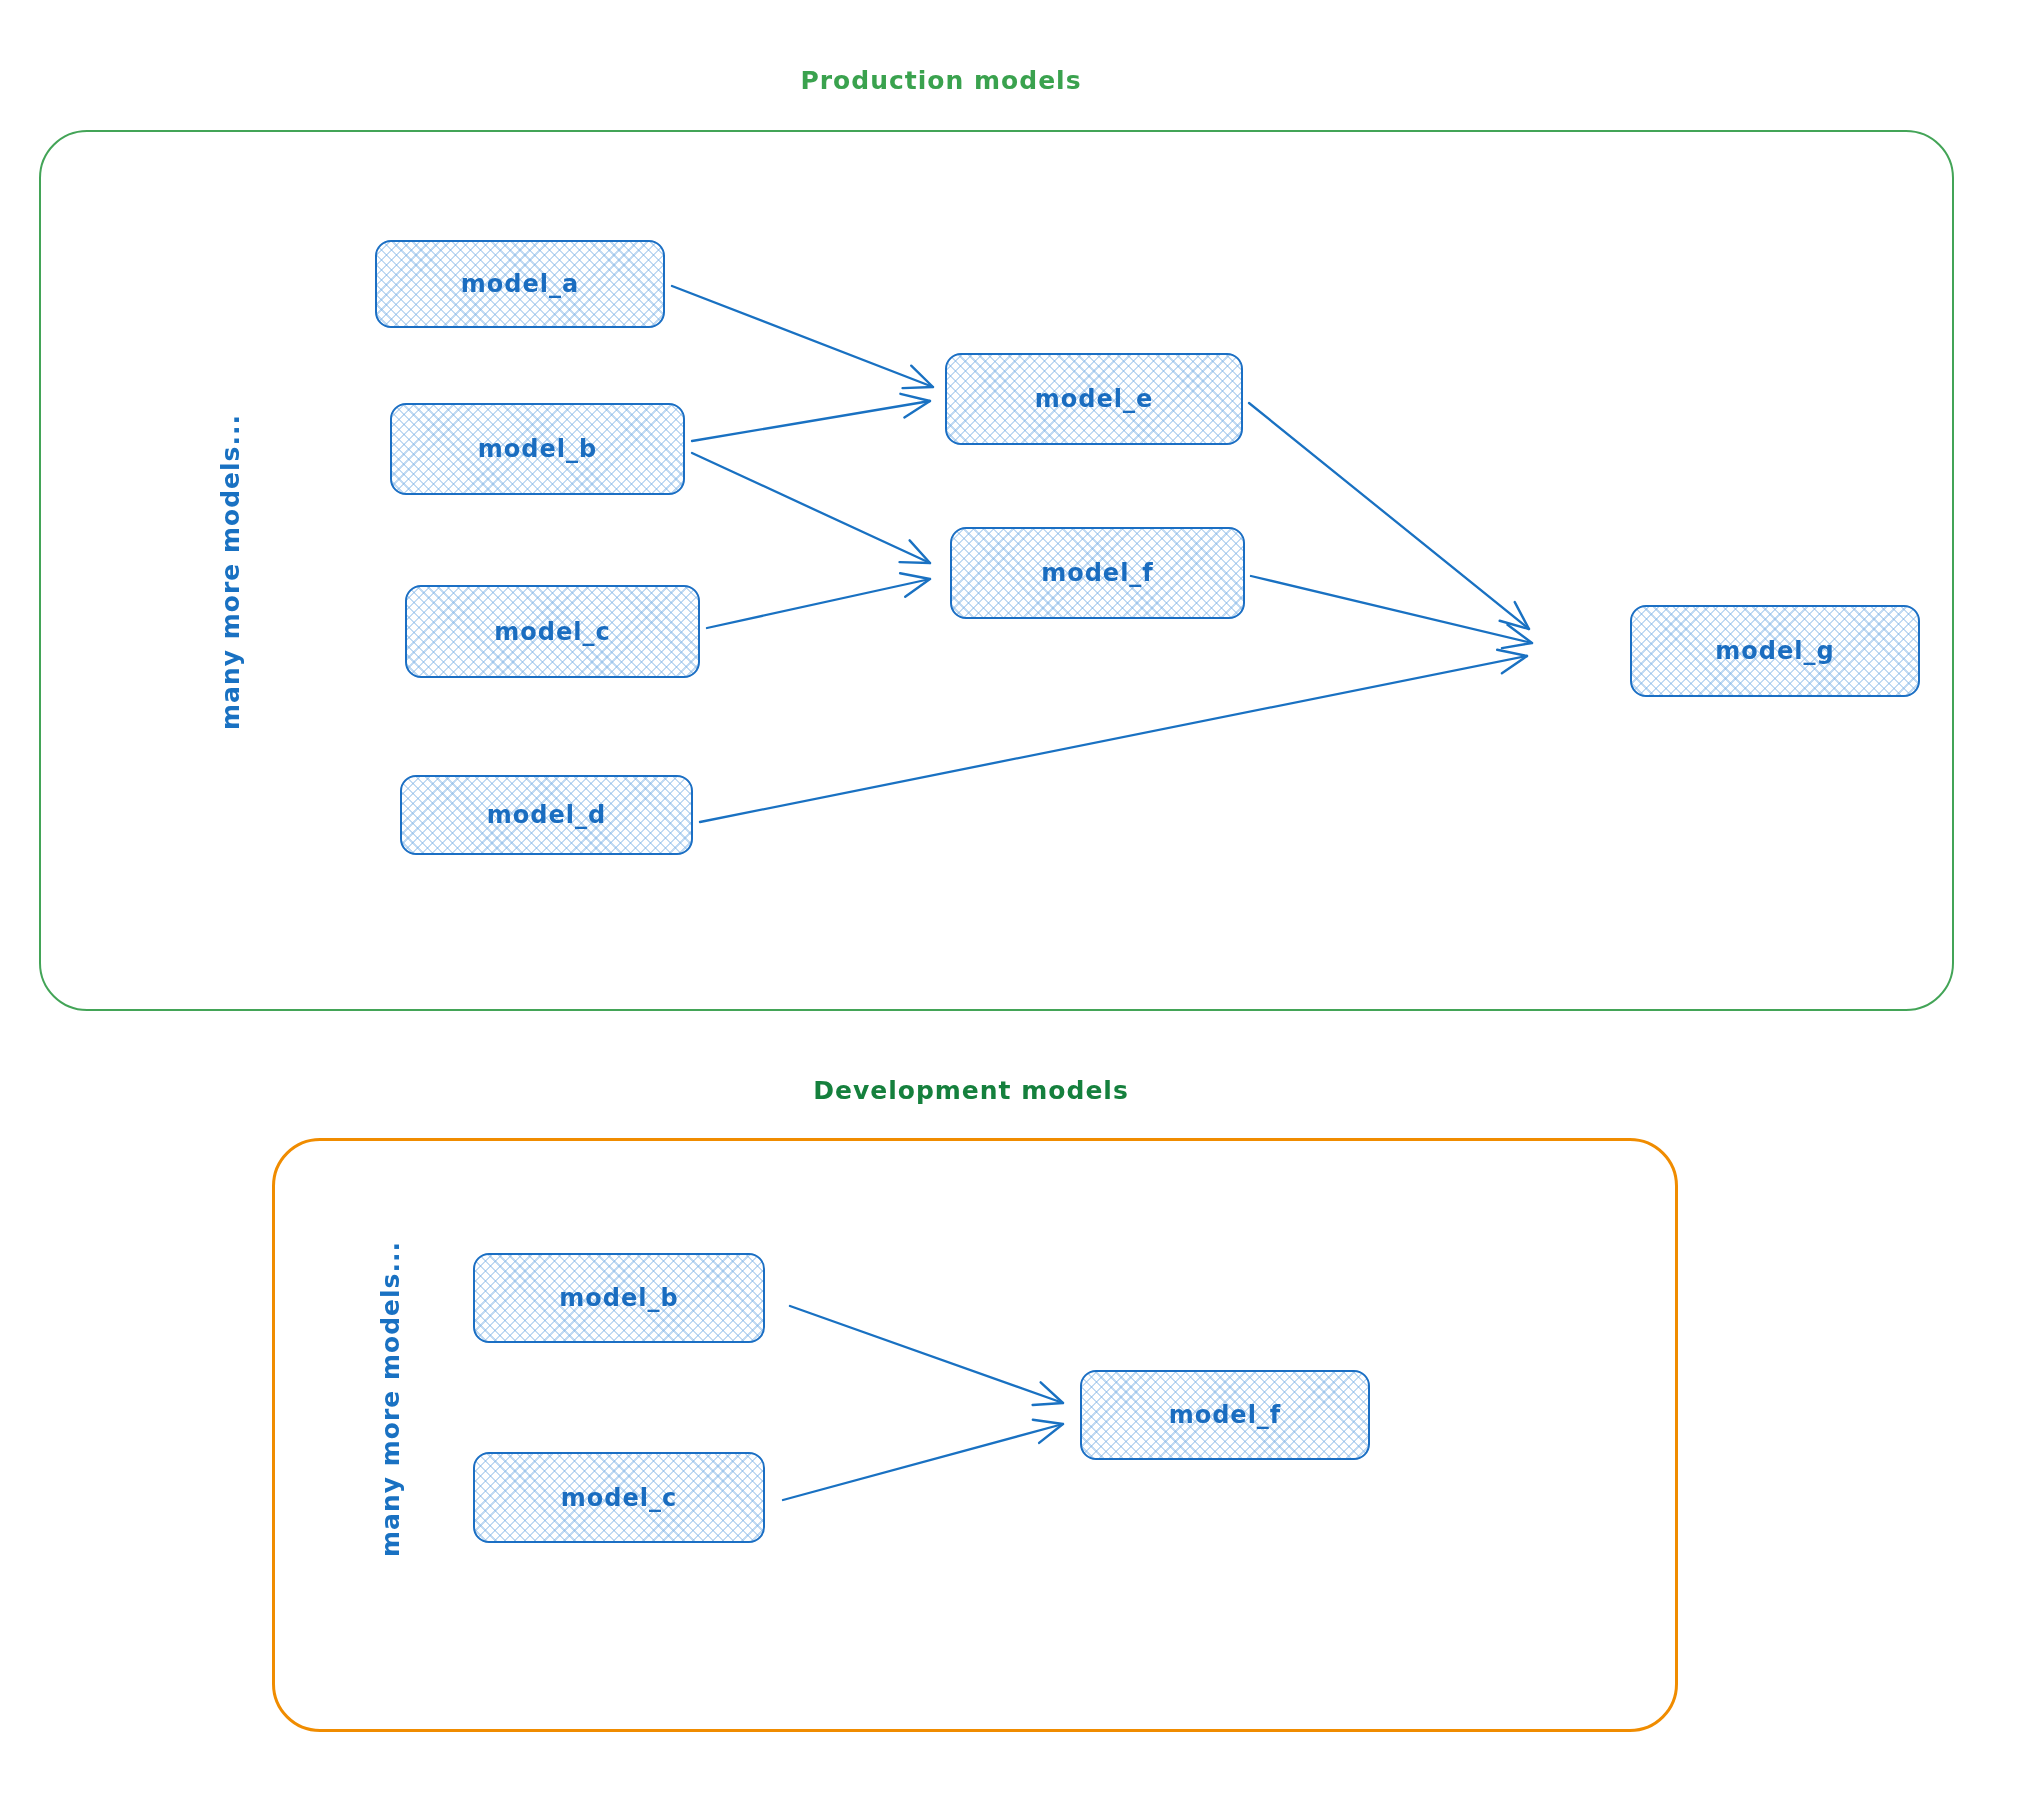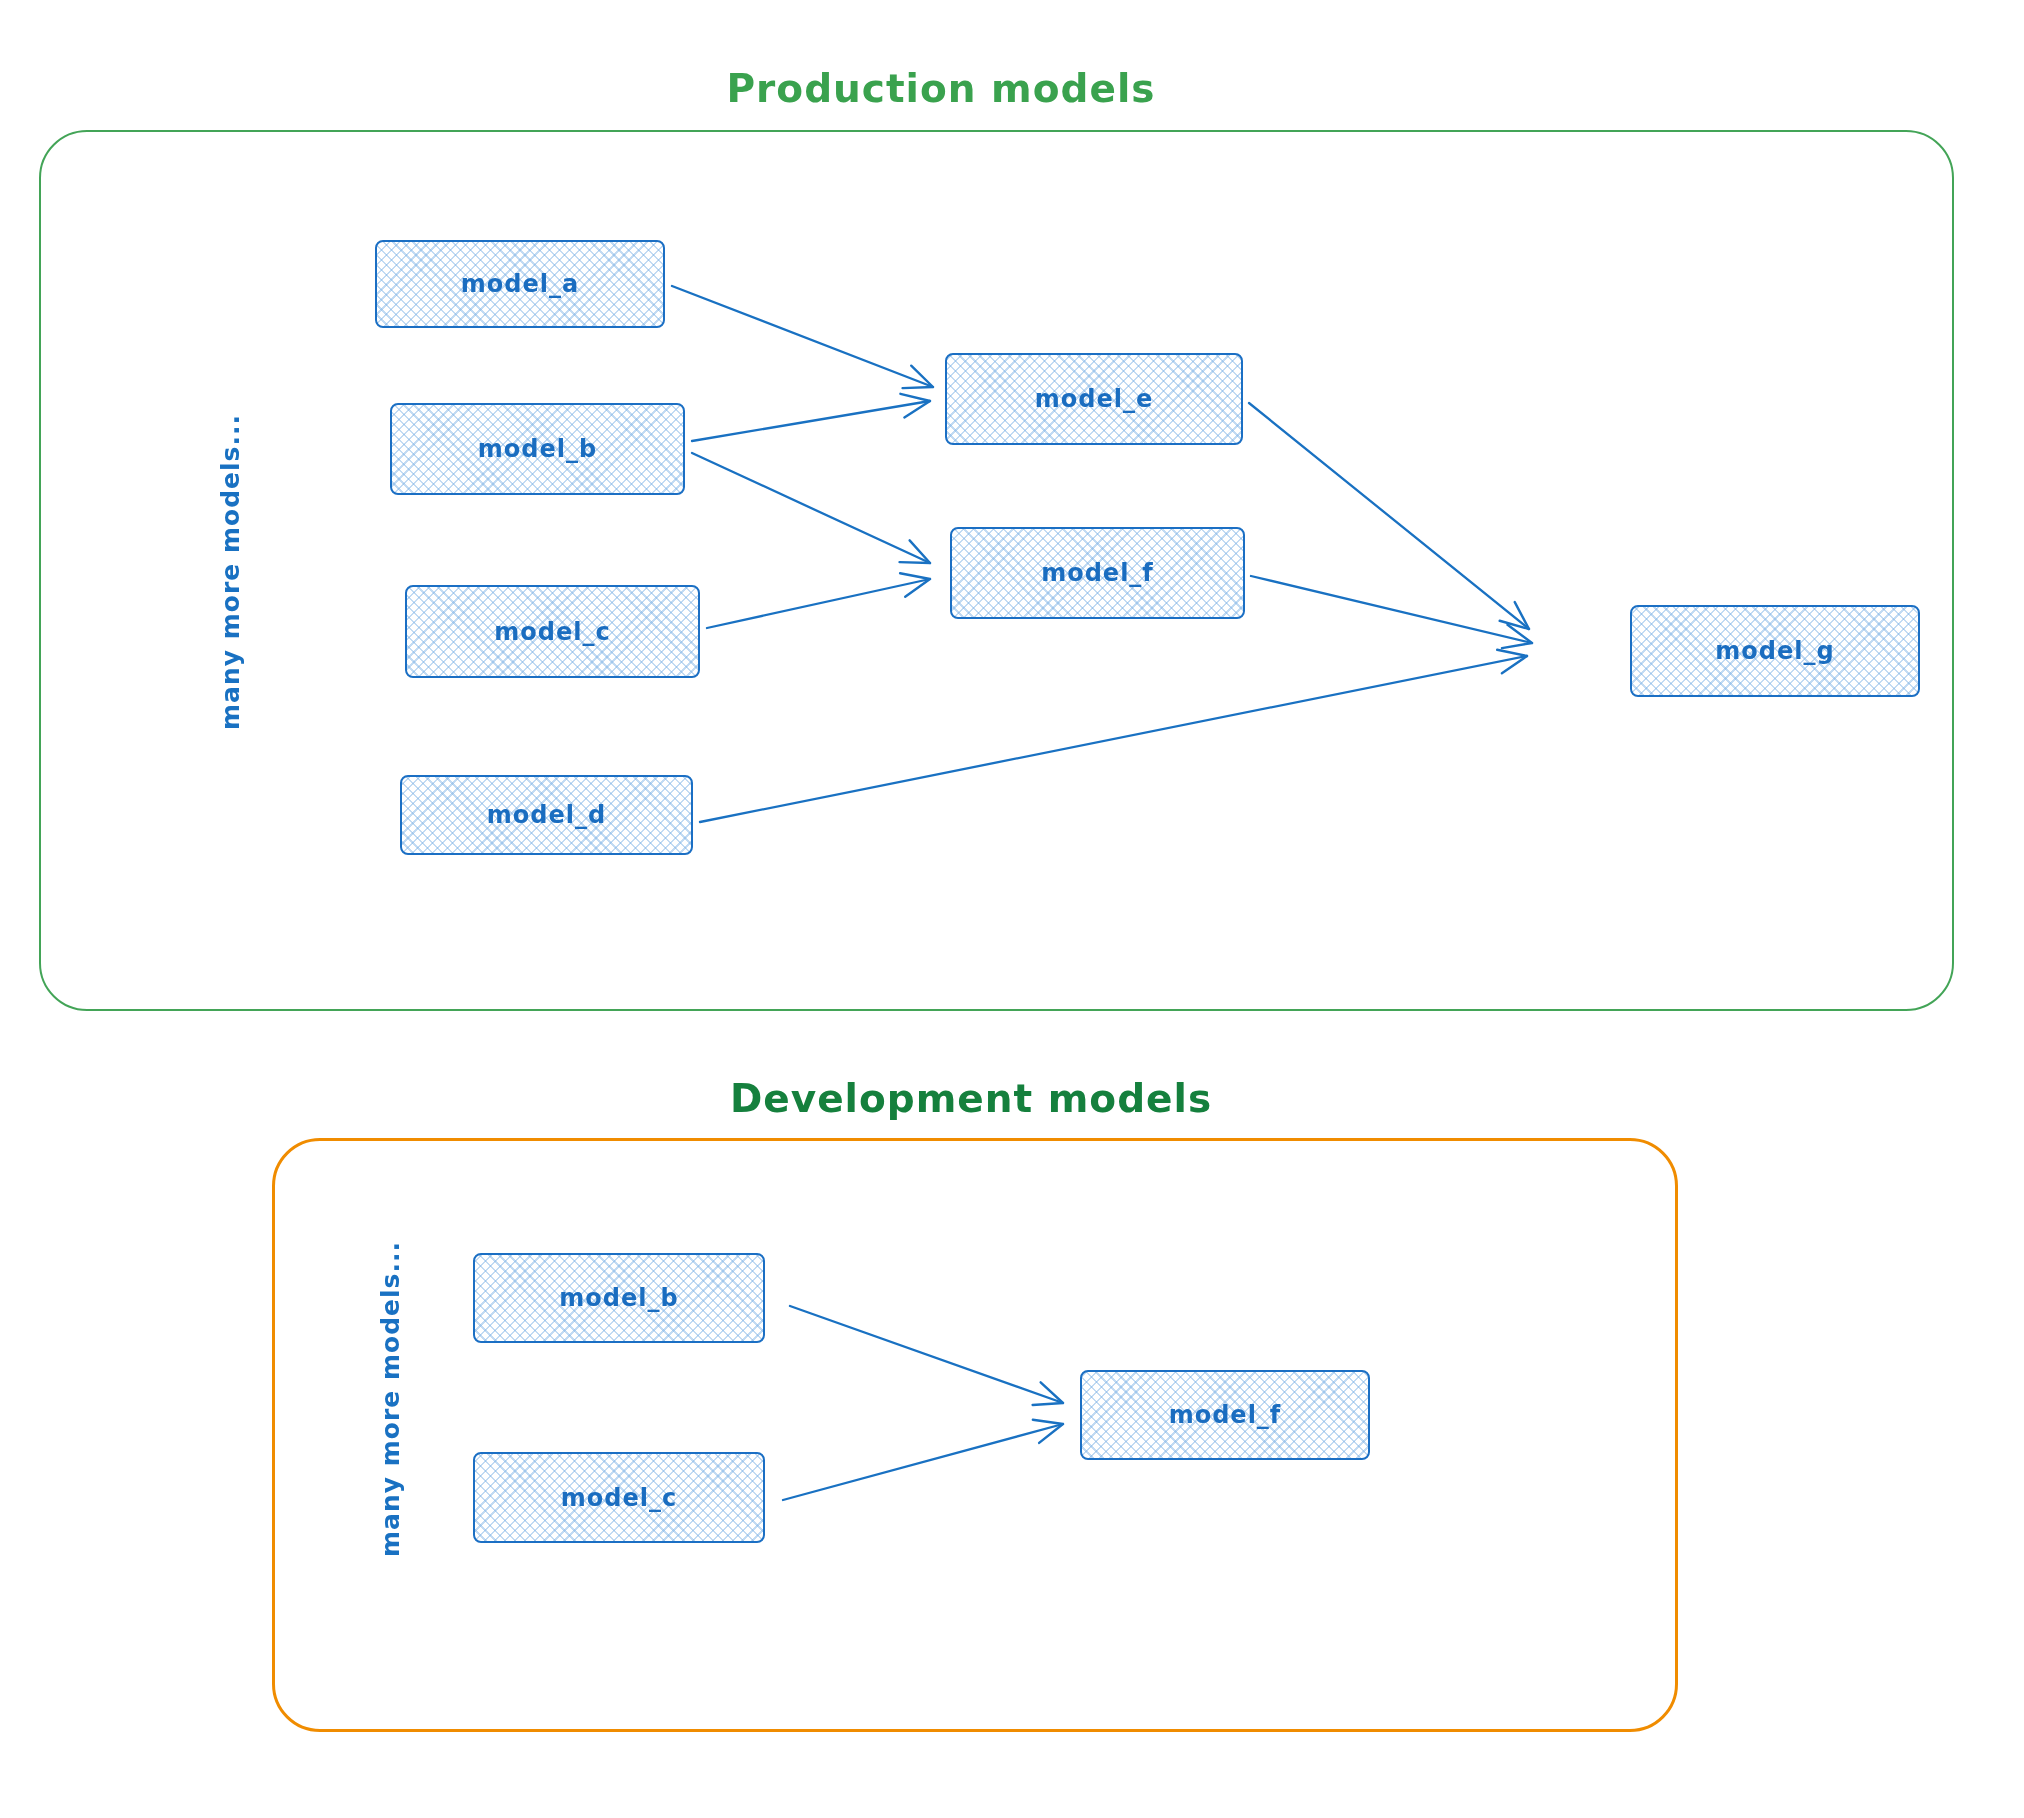--- a/index.html
+++ b/index.html
@@ -11,21 +11,21 @@
   .canvas {
     position: relative;
     width: 2024px;
     height: 1818px;
     background: #ffffff;
     overflow: hidden;
   }
   .section-title {
     position: absolute;
     transform: translateX(-50%);
-    font-size: 39px;
+    font-size: 25px;
     font-weight: bold;
     letter-spacing: 1px;
     white-space: nowrap;
   }
   .prod-title { color: #3aa24e; left: 941px; top: 66px; }
   .dev-title  { color: #15803d; left: 971px; top: 1076px; }
   .frame {
     position: absolute;
     border-radius: 48px;
     background: transparent;
@@ -50,21 +50,21 @@
     letter-spacing: 1px;
     text-align: center;
     white-space: nowrap;
   }
   .prod-side { left: 216px; top: 470px; height: 260px; }
   .dev-side  { left: 376px; top: 1297px; height: 260px; }
   .node {
     position: absolute;
     box-sizing: border-box;
     border: 2.5px solid #1b6fc4;
-    border-radius: 8px;
+    border-radius: 16px;
     display: flex;
     align-items: center;
     justify-content: center;
     background:
       repeating-linear-gradient(45deg,  rgba(120,175,228,0.45) 0px, rgba(120,175,228,0.45) 1.6px, transparent 1.6px, transparent 7px),
       repeating-linear-gradient(-45deg, rgba(120,175,228,0.45) 0px, rgba(120,175,228,0.45) 1.6px, transparent 1.6px, transparent 7px),
       #ffffff;
   }
   .node .label {
     color: #1a6dc0;

